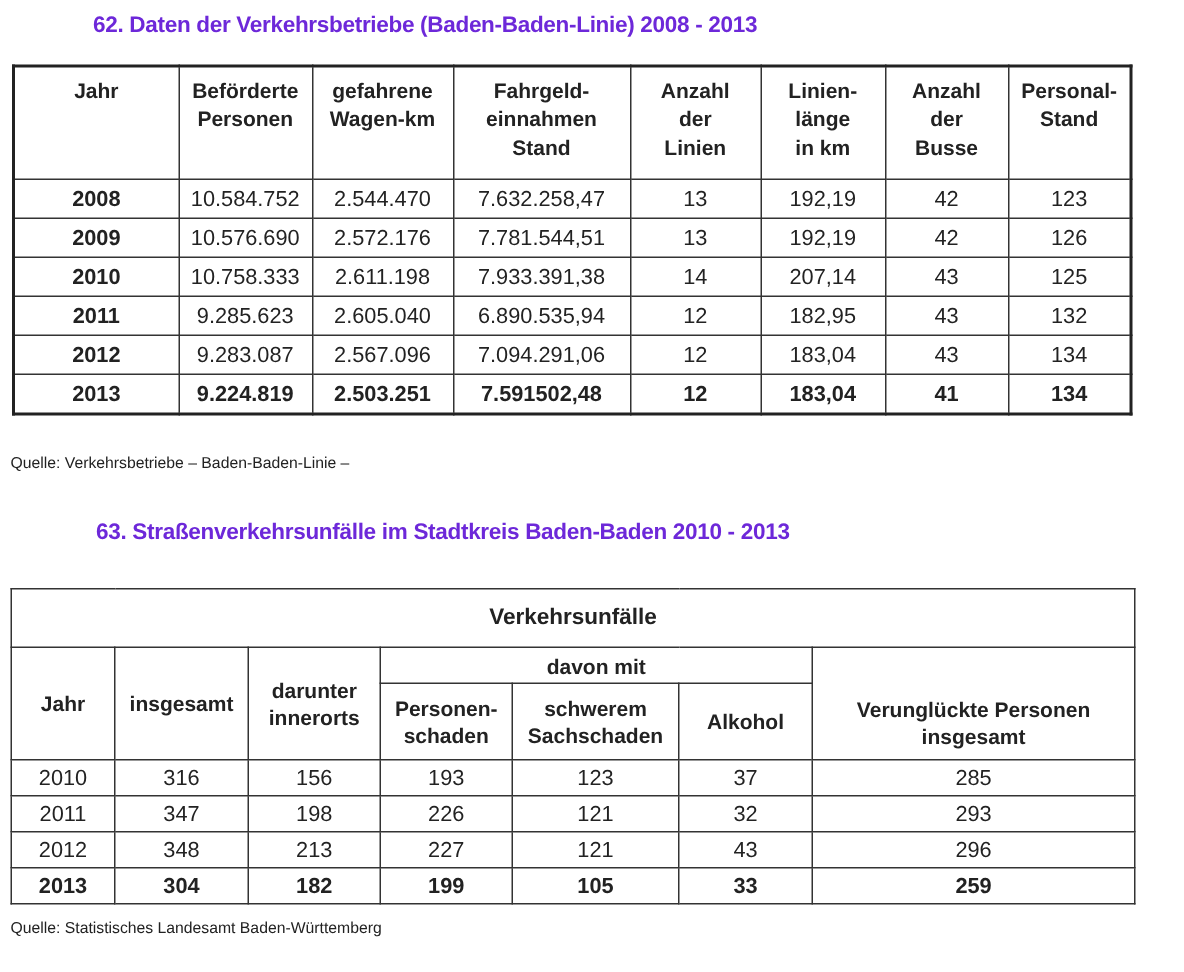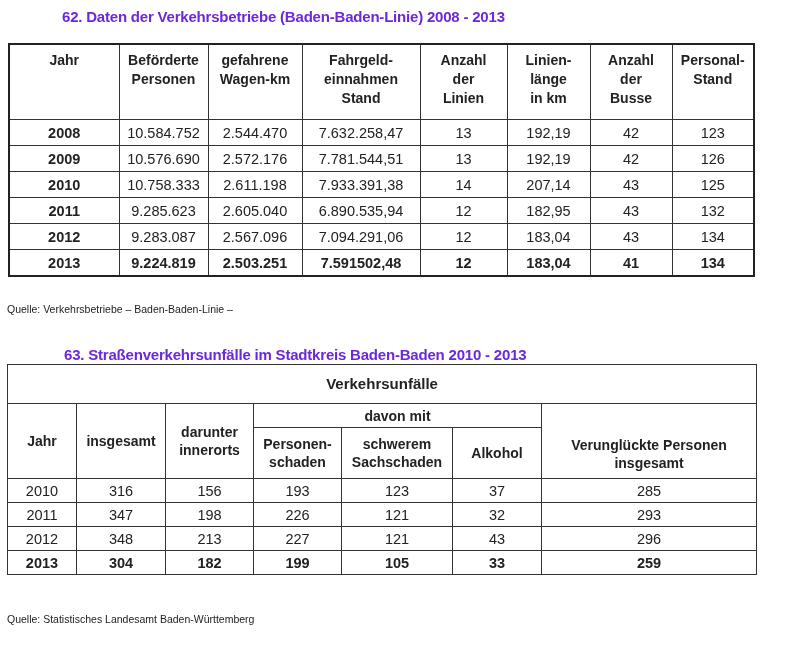--- a/index.html
+++ b/index.html
@@ -60,21 +60,21 @@
     #t1 td {
       height: 25px;
       font-size: 14.5px;
     }
     #t1 td.year { font-weight: bold; }
     #t1 tr.bold td { font-weight: bold; }
 
     
     #t2 {
       left: 7px;
-      top: 364px;
+      top: 392px;
       width: 749px;
       border: 1.5px solid #333;
     }
     #t2 th {
       font-weight: bold;
       font-size: 14px;
       line-height: 18px;
     }
     #t2 th.group-main {
       height: 38px;

